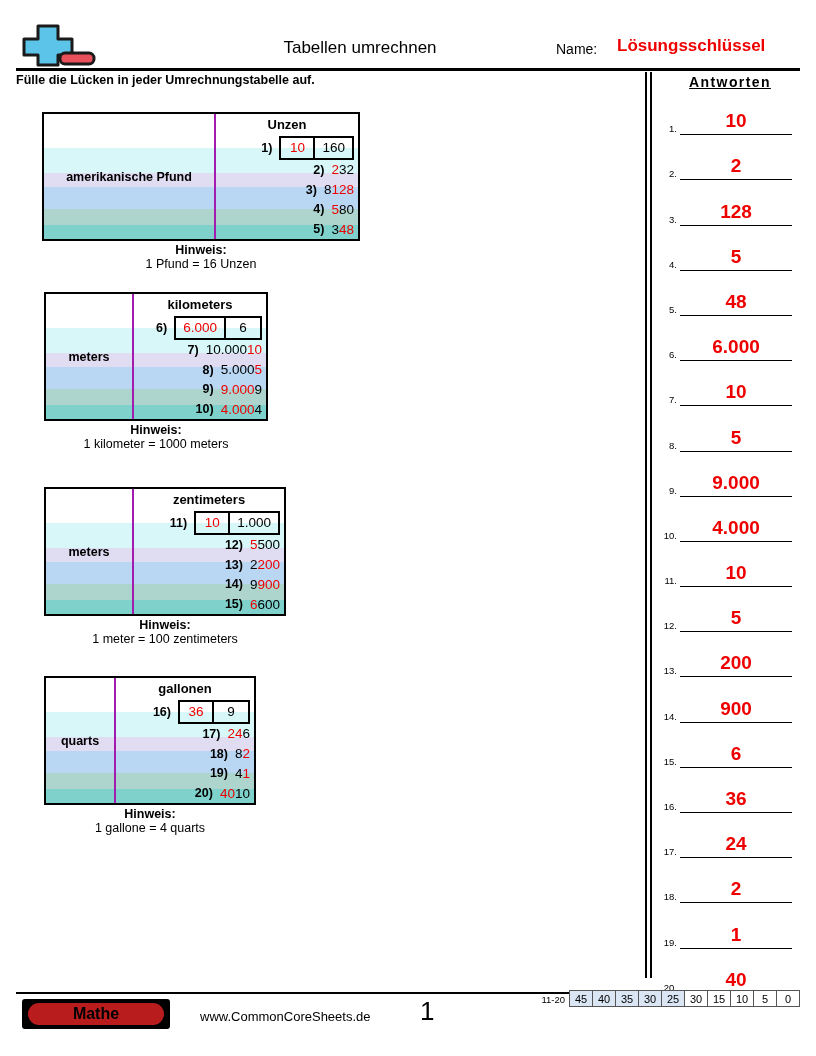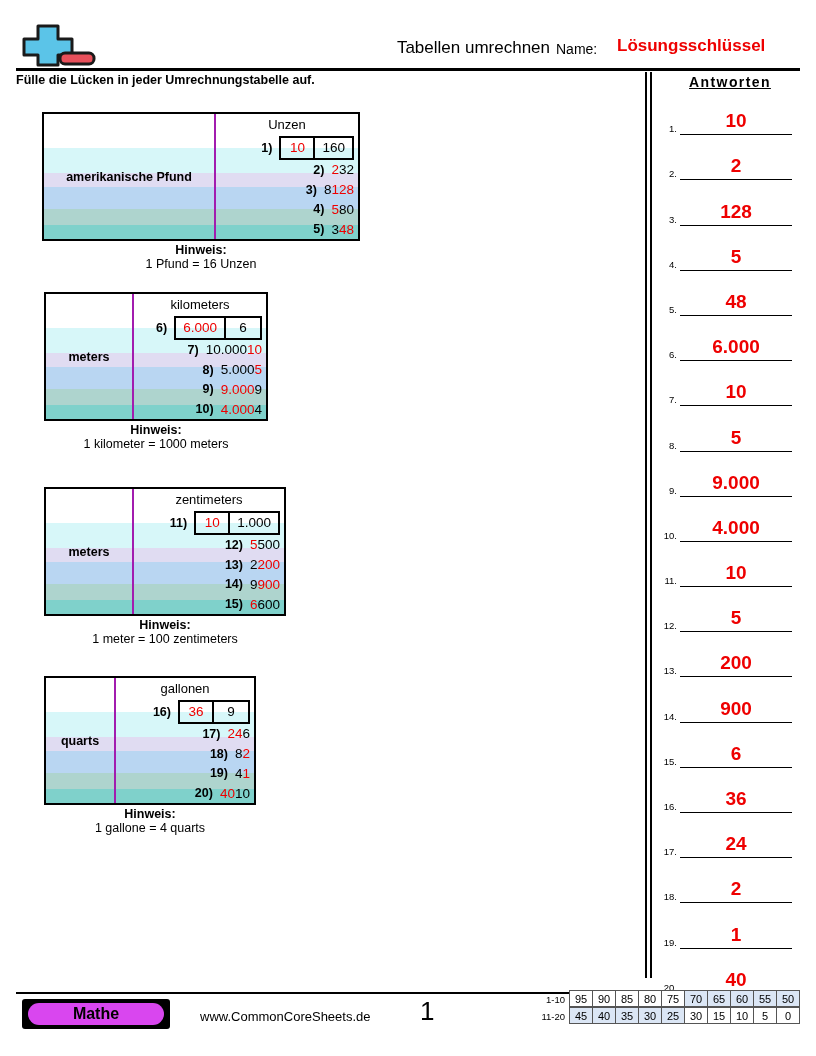--- a/index.html
+++ b/index.html
@@ -25,21 +25,21 @@
   }
   #logo {
     position: absolute;
     left: 16px; top: 22px;
     width: 84px; height: 46px;
   }
   #title {
     position: absolute;
     left: 170px; top: 38px;
     width: 380px;
-    text-align: right;
+    text-align: center;
     font-size: 17px;
     letter-spacing: 0px;
   }
   #name-label {
     position: absolute;
     left: 556px; top: 41px;
     font-size: 14px;
   }
   #name-value {
     position: absolute;
@@ -156,21 +156,21 @@
   .vals-cell {
     position: relative;
     z-index: 2;
     flex: 1;
     display: flex;
     flex-direction: column;
   }
   .vals-head {
     text-align: center;
     font-size: 13px;
-    font-weight: normal;
+    font-weight: bold;
     height: 22px;
     line-height: 22px;
   }
   .vrow {
     height: 24px;
     display: flex;
     align-items: center;
     justify-content: flex-end;
     padding-right: 4px;
     box-sizing: border-box;
@@ -236,21 +236,21 @@
     left: 22px; top: 999px;
     width: 148px; height: 30px;
     background: #000;
     border-radius: 3px;
     display: flex;
     align-items: center;
     justify-content: center;
   }
   #badge-inner {
     width: 136px; height: 22px;
-    background: #d946ef;
+    background: #b91c1c;
     border-radius: 11px;
     display: flex;
     align-items: center;
     justify-content: center;
     font-size: 16px;
     font-weight: bold;
   }
   #site {
     position: absolute;
     left: 178px; top: 1009px;
@@ -595,33 +595,20 @@
     </div>
   </div>
 
 <div id="footer-rule"></div>
 <div id="badge">
   <div id="badge-inner">Mathe</div>
 </div>
 <div id="site">www.CommonCoreSheets.de</div>
 <div id="page-no">1</div>
 <div id="score-grid">
-    <div class="sg-row">
-      <div class="sg-label">1-10</div>
-      <div class="sg-cell">95</div>
-      <div class="sg-cell">90</div>
-      <div class="sg-cell">85</div>
-      <div class="sg-cell">80</div>
-      <div class="sg-cell">75</div>
-      <div class="sg-cell hl">70</div>
-      <div class="sg-cell hl">65</div>
-      <div class="sg-cell hl">60</div>
-      <div class="sg-cell hl">55</div>
-      <div class="sg-cell hl">50</div>
-    </div>
     <div class="sg-row">
       <div class="sg-label">11-20</div>
       <div class="sg-cell hl">45</div>
       <div class="sg-cell hl">40</div>
       <div class="sg-cell hl">35</div>
       <div class="sg-cell hl">30</div>
       <div class="sg-cell hl">25</div>
       <div class="sg-cell">30</div>
       <div class="sg-cell">15</div>
       <div class="sg-cell">10</div>

